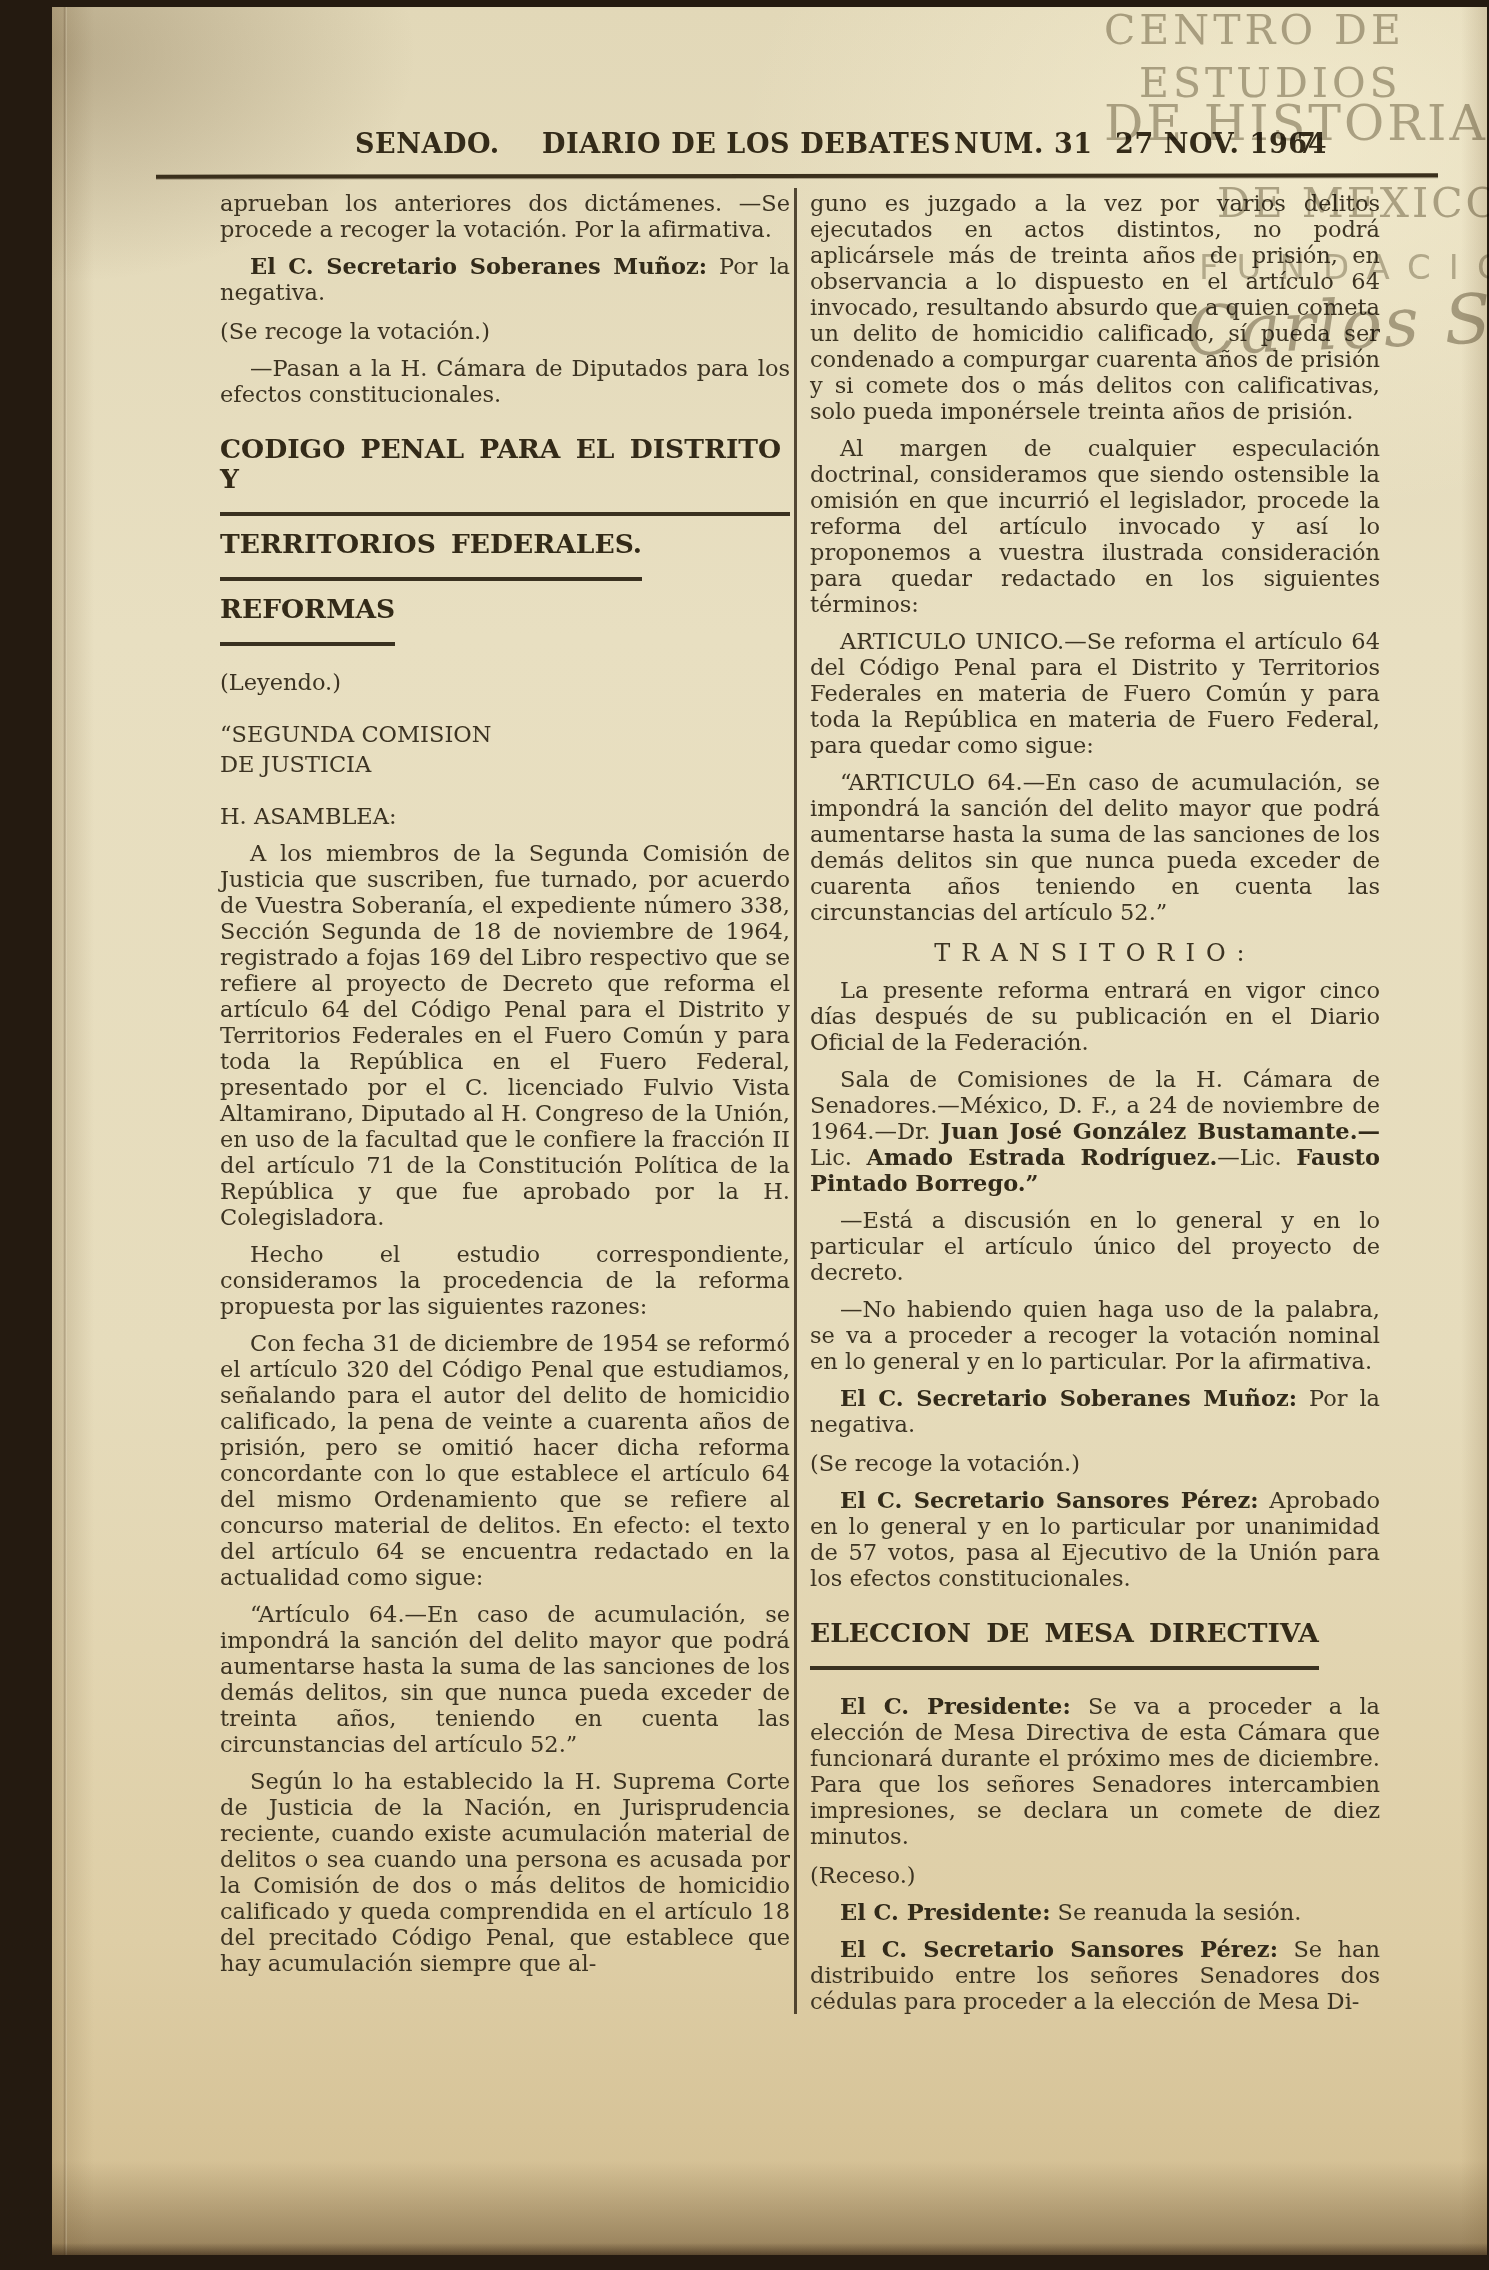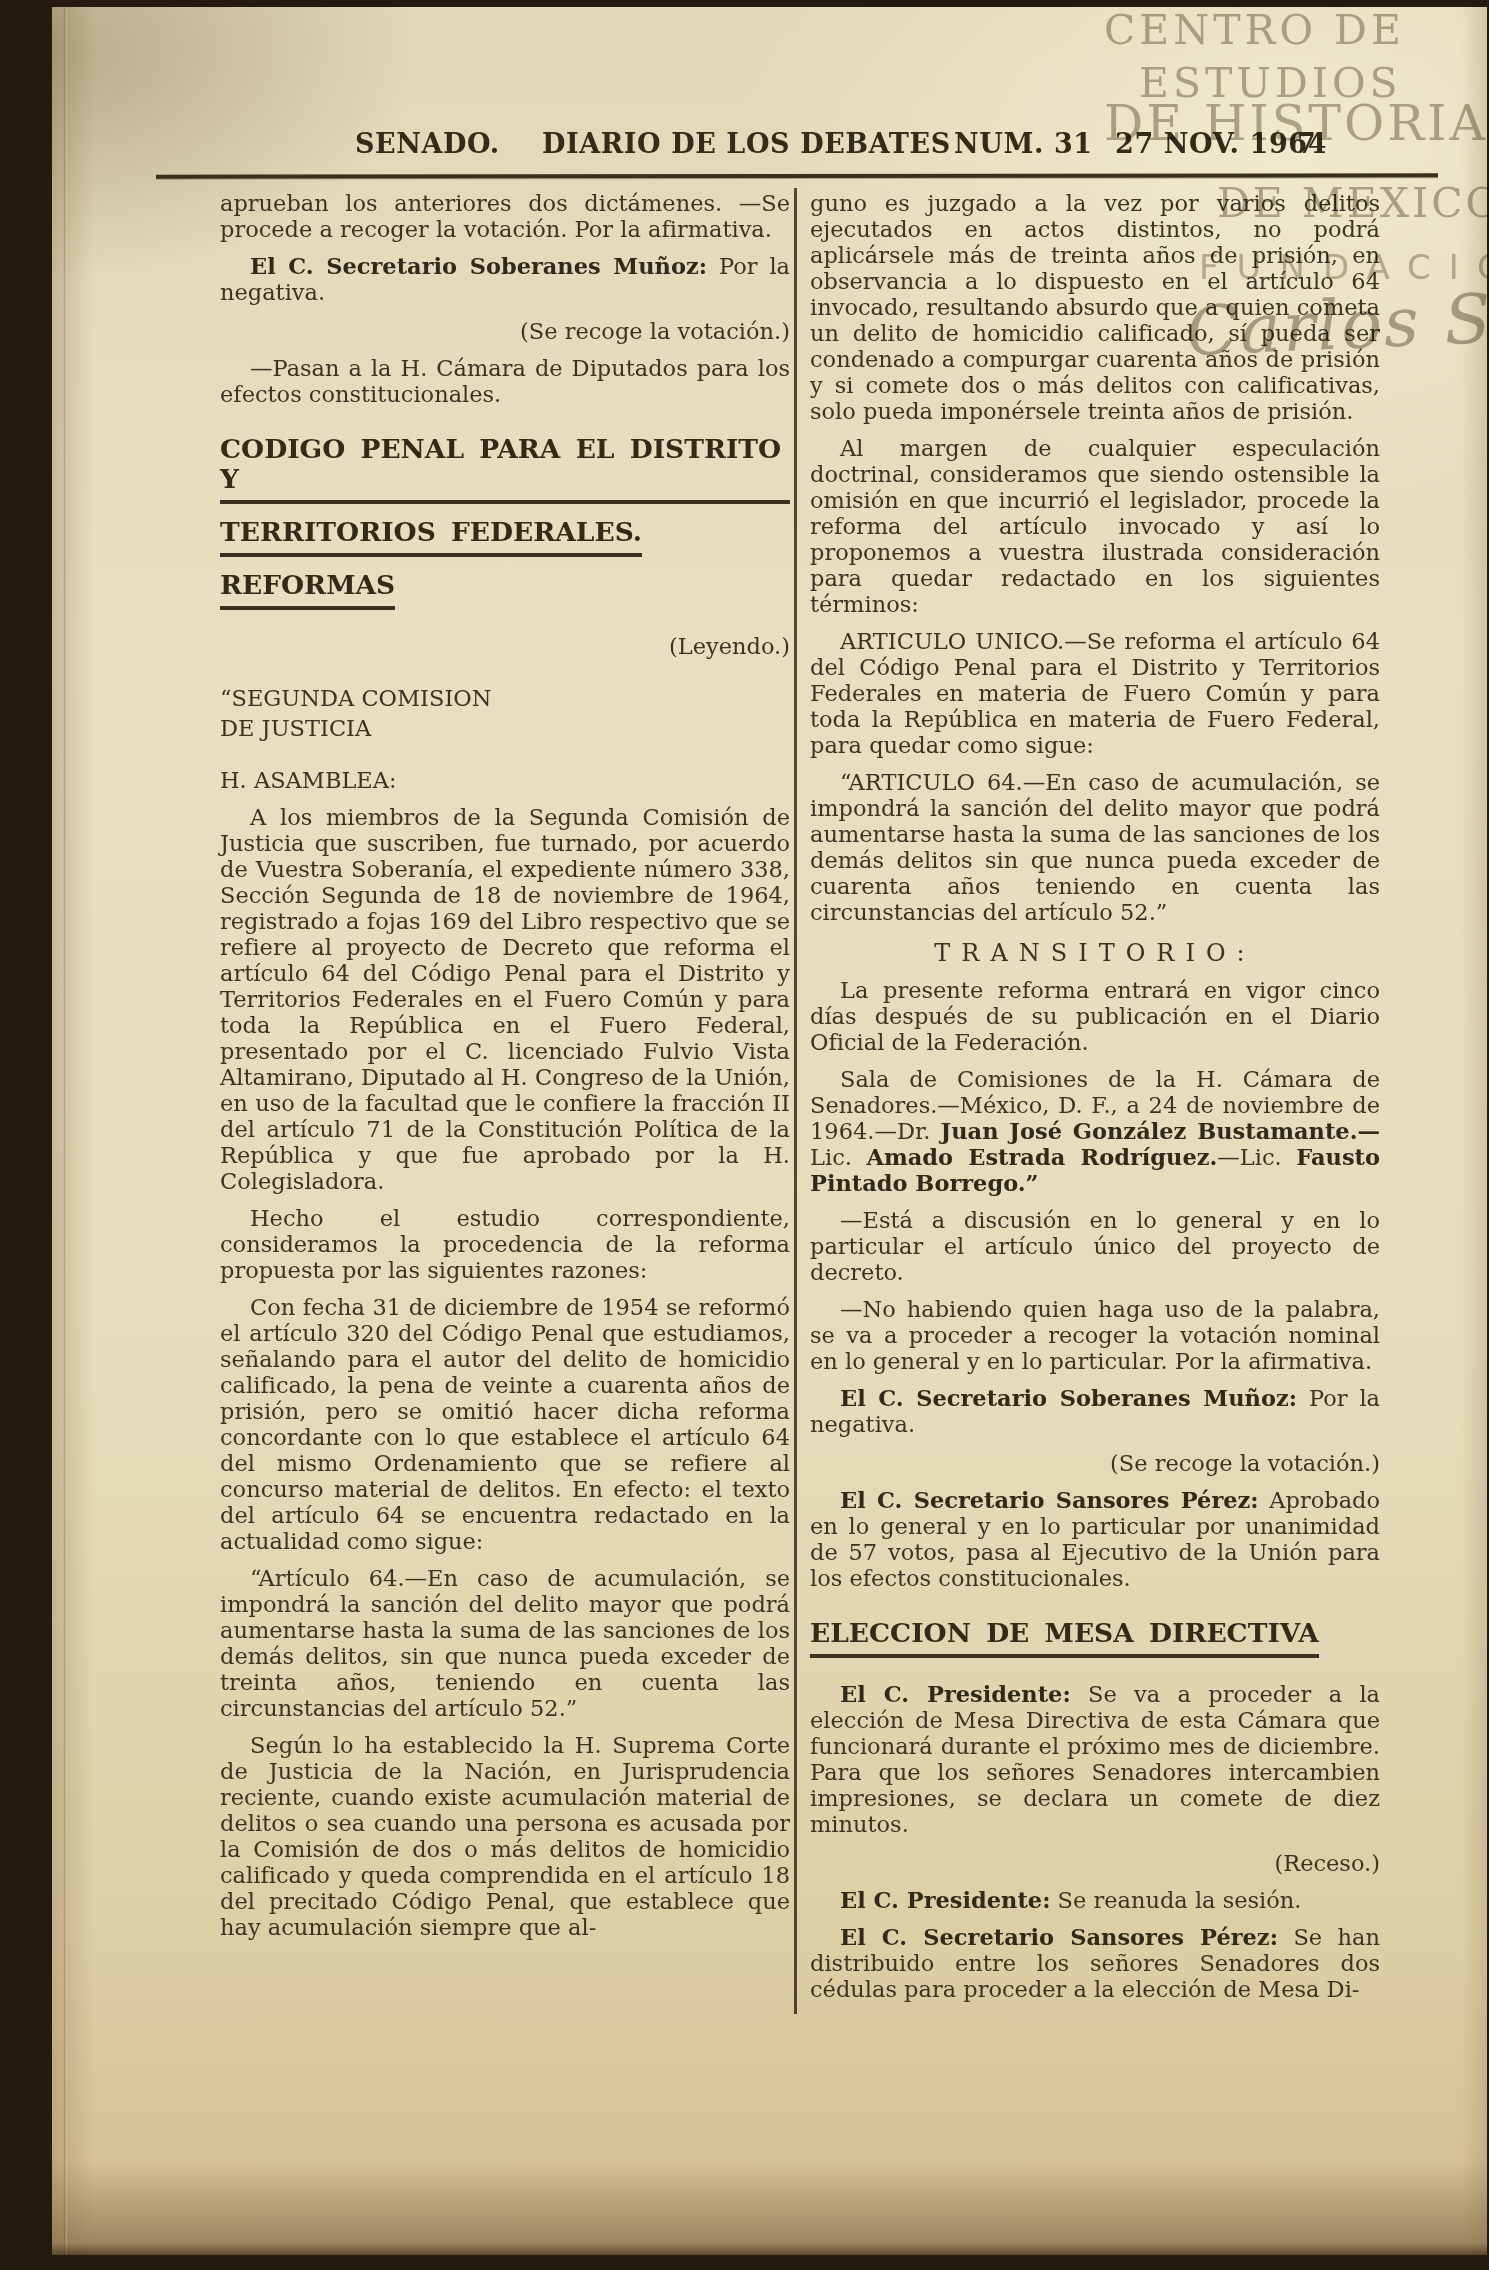--- a/index.html
+++ b/index.html
@@ -34,32 +34,32 @@
   .vrule{position:absolute;left:742px;top:181px;height:1826px;width:2.5px;background:rgba(56,45,27,0.85);}
   
   .col{position:absolute;top:183px;width:570px;font-size:22.5px;line-height:26px;color:#3c3322;}
   .colL{left:168px;}
   .colR{left:758px;}
   .blk{text-align:justify;}
   .blk + .blk{margin-top:11px;}
   .p{text-indent:30px;}
   .p0{text-indent:0;}
   .b{font-weight:bold;color:#322a19;}
-  .c{text-align:right;text-indent:0;}
+  .c{text-align:left;text-indent:0;}
   .blk.c{margin-top:13px;}
   .r{text-indent:0;line-height:30px;}
   .blk.r{margin-top:24px;}
   .lb{text-indent:0;}
   .blk.lb{margin-top:24px;}
   .sp{text-align:center;text-indent:0;letter-spacing:11px;font-size:24px;}
   .blk.sp{margin-top:15px;margin-bottom:3px;}
   .h{font-weight:bold;font-size:26.5px;line-height:30px;word-spacing:6px;color:#332a18;text-align:left;}
   .blk.h{margin-top:27px;margin-bottom:4px;}
   .blk.h + .blk{margin-top:23px;}
-  .h .hline{display:inline-block;padding-bottom:6px;border-bottom:4.5px solid #3a3120;margin-top:13px;}
+  .h .hline{display:inline-block;padding-bottom:18px;border-bottom:4.5px solid #3a3120;margin-top:13px;}
   .h .hline:first-child{margin-top:0;}
   
   .wmlayer{position:absolute;inset:0;pointer-events:none;text-align:center;}
   .wm{position:absolute;font-family:"DejaVu Serif","Liberation Serif",serif;
       color:rgba(110,100,74,0.50);mix-blend-mode:multiply;white-space:nowrap;}
   .wm1{left:1104px;top:6px;font-size:41px;letter-spacing:4px;}
   .wm2{left:1139px;top:51px;font-size:41px;letter-spacing:4px;margin-top:8px;}
   .wm3{left:1104px;top:95px;font-size:49px;letter-spacing:3px;}
   .wm4{left:1217px;top:179px;font-size:41px;letter-spacing:3px;}
   .wm5{left:1199px;top:247px;font-family:"DejaVu Sans","Liberation Sans",sans-serif;

